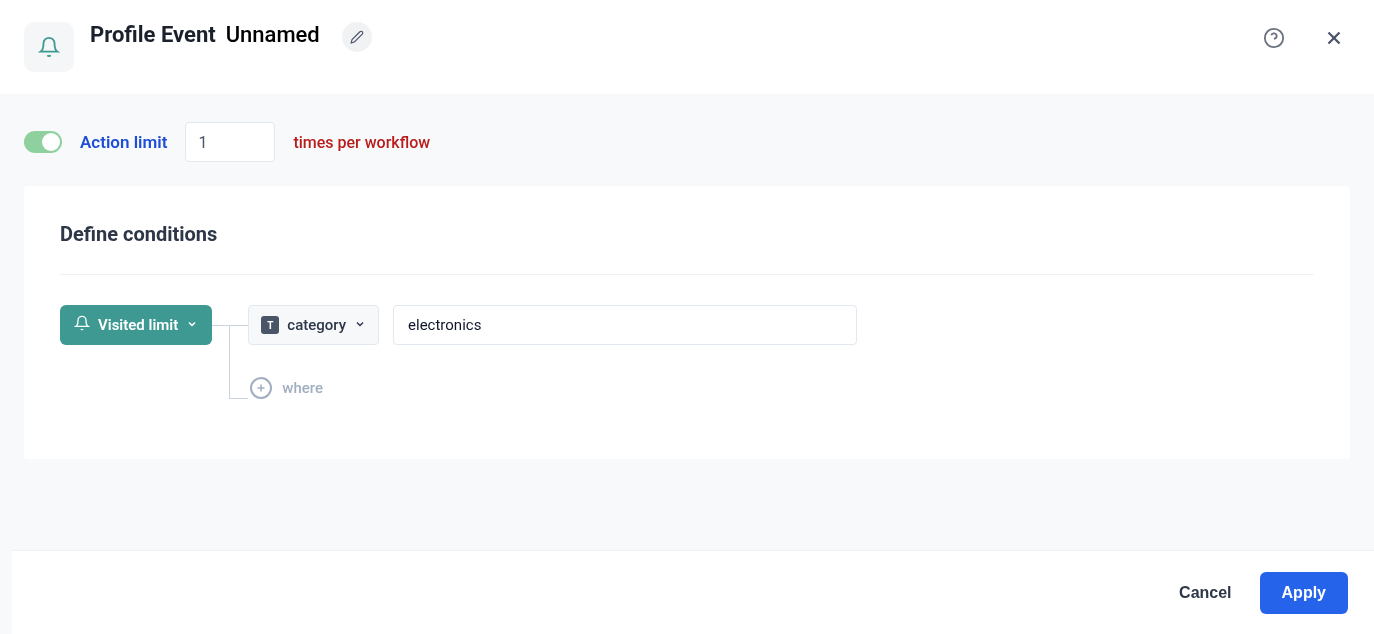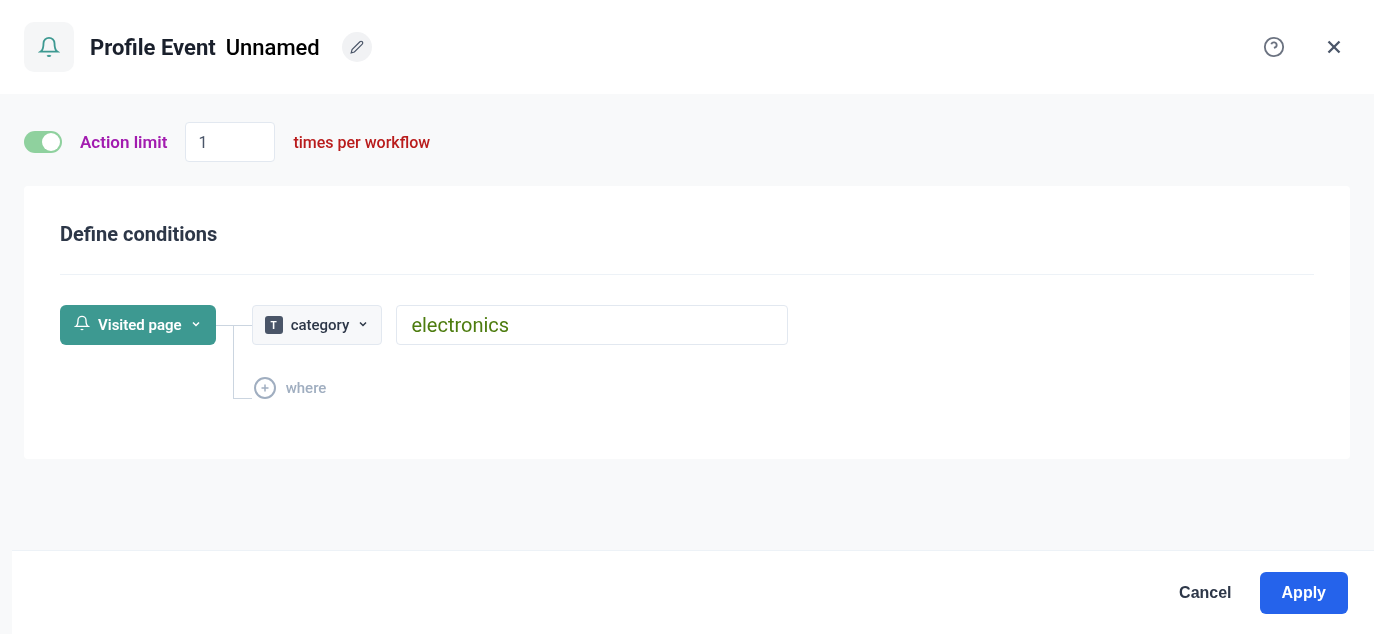--- a/index.html
+++ b/index.html
@@ -16,21 +16,21 @@
     .container {
       width: 1374px;
       height: 634px;
       display: flex;
       flex-direction: column;
       position: relative;
     }
     
     .header {
       display: flex;
-      align-items: center;
+      align-items: flex-start;
       padding: 22px 24px 22px 24px;
       gap: 16px;
     }
     .icon-box {
       width: 50px;
       height: 50px;
       background: #f5f6f7;
       border-radius: 10px;
       display: flex;
       align-items: center;
@@ -95,21 +95,21 @@
       height: 18px;
       background: #fff;
       border-radius: 50%;
       position: absolute;
       top: 2px;
       right: 2px;
     }
     .action-limit-label {
       font-size: 17px;
       font-weight: 600;
-      color: #a21caf;
+      color: #1d4ed8;
     }
     .action-limit-input {
       width: 90px;
       height: 40px;
       border: 1px solid #e2e8f0;
       border-radius: 4px;
       padding: 0 12px;
       font-size: 16px;
       color: #4a5568;
       background: #fff;
@@ -215,26 +215,26 @@
       border-radius: 3px;
       color: #fff;
       font-size: 10px;
       font-weight: 700;
       display: flex;
       align-items: center;
       justify-content: center;
     }
     .text-input {
       height: 40px;
-      width: 392px;
+      width: 464px;
       border: 1px solid #e2e8f0;
       border-radius: 4px;
       padding: 0 14px;
-      font-size: 20px;
-      color: #4d7c0f;
+      font-size: 15px;
+      color: #0f172a;
       background: #fff;
     }
     .where-row {
       display: flex;
       align-items: center;
       gap: 10px;
       padding-left: 2px;
     }
     .plus-circle {
       width: 22px;
@@ -346,21 +346,21 @@
       <div class="divider"></div>
 
       <div class="condition-row">
         <div class="event-chip">
           <span>
             <svg width="16" height="16" viewBox="0 0 24 24" fill="none" stroke="#fff" stroke-width="2">
               <path d="M18 8A6 6 0 0 0 6 8c0 7-3 9-3 9h18s-3-2-3-9"></path>
               <path d="M13.73 21a2 2 0 0 1-3.46 0"></path>
             </svg>
           </span>
-          <span>Visited page</span>
+          <span>Visited limit</span>
           <span>
             <svg class="chevron-down" viewBox="0 0 24 24" fill="none" stroke="#fff" stroke-width="3">
               <polyline points="6 9 12 15 18 9"></polyline>
             </svg>
           </span>
         </div>
 
         <div class="connector">
           <div class="connector-line-h"></div>
           <div class="connector-line-v"></div>

